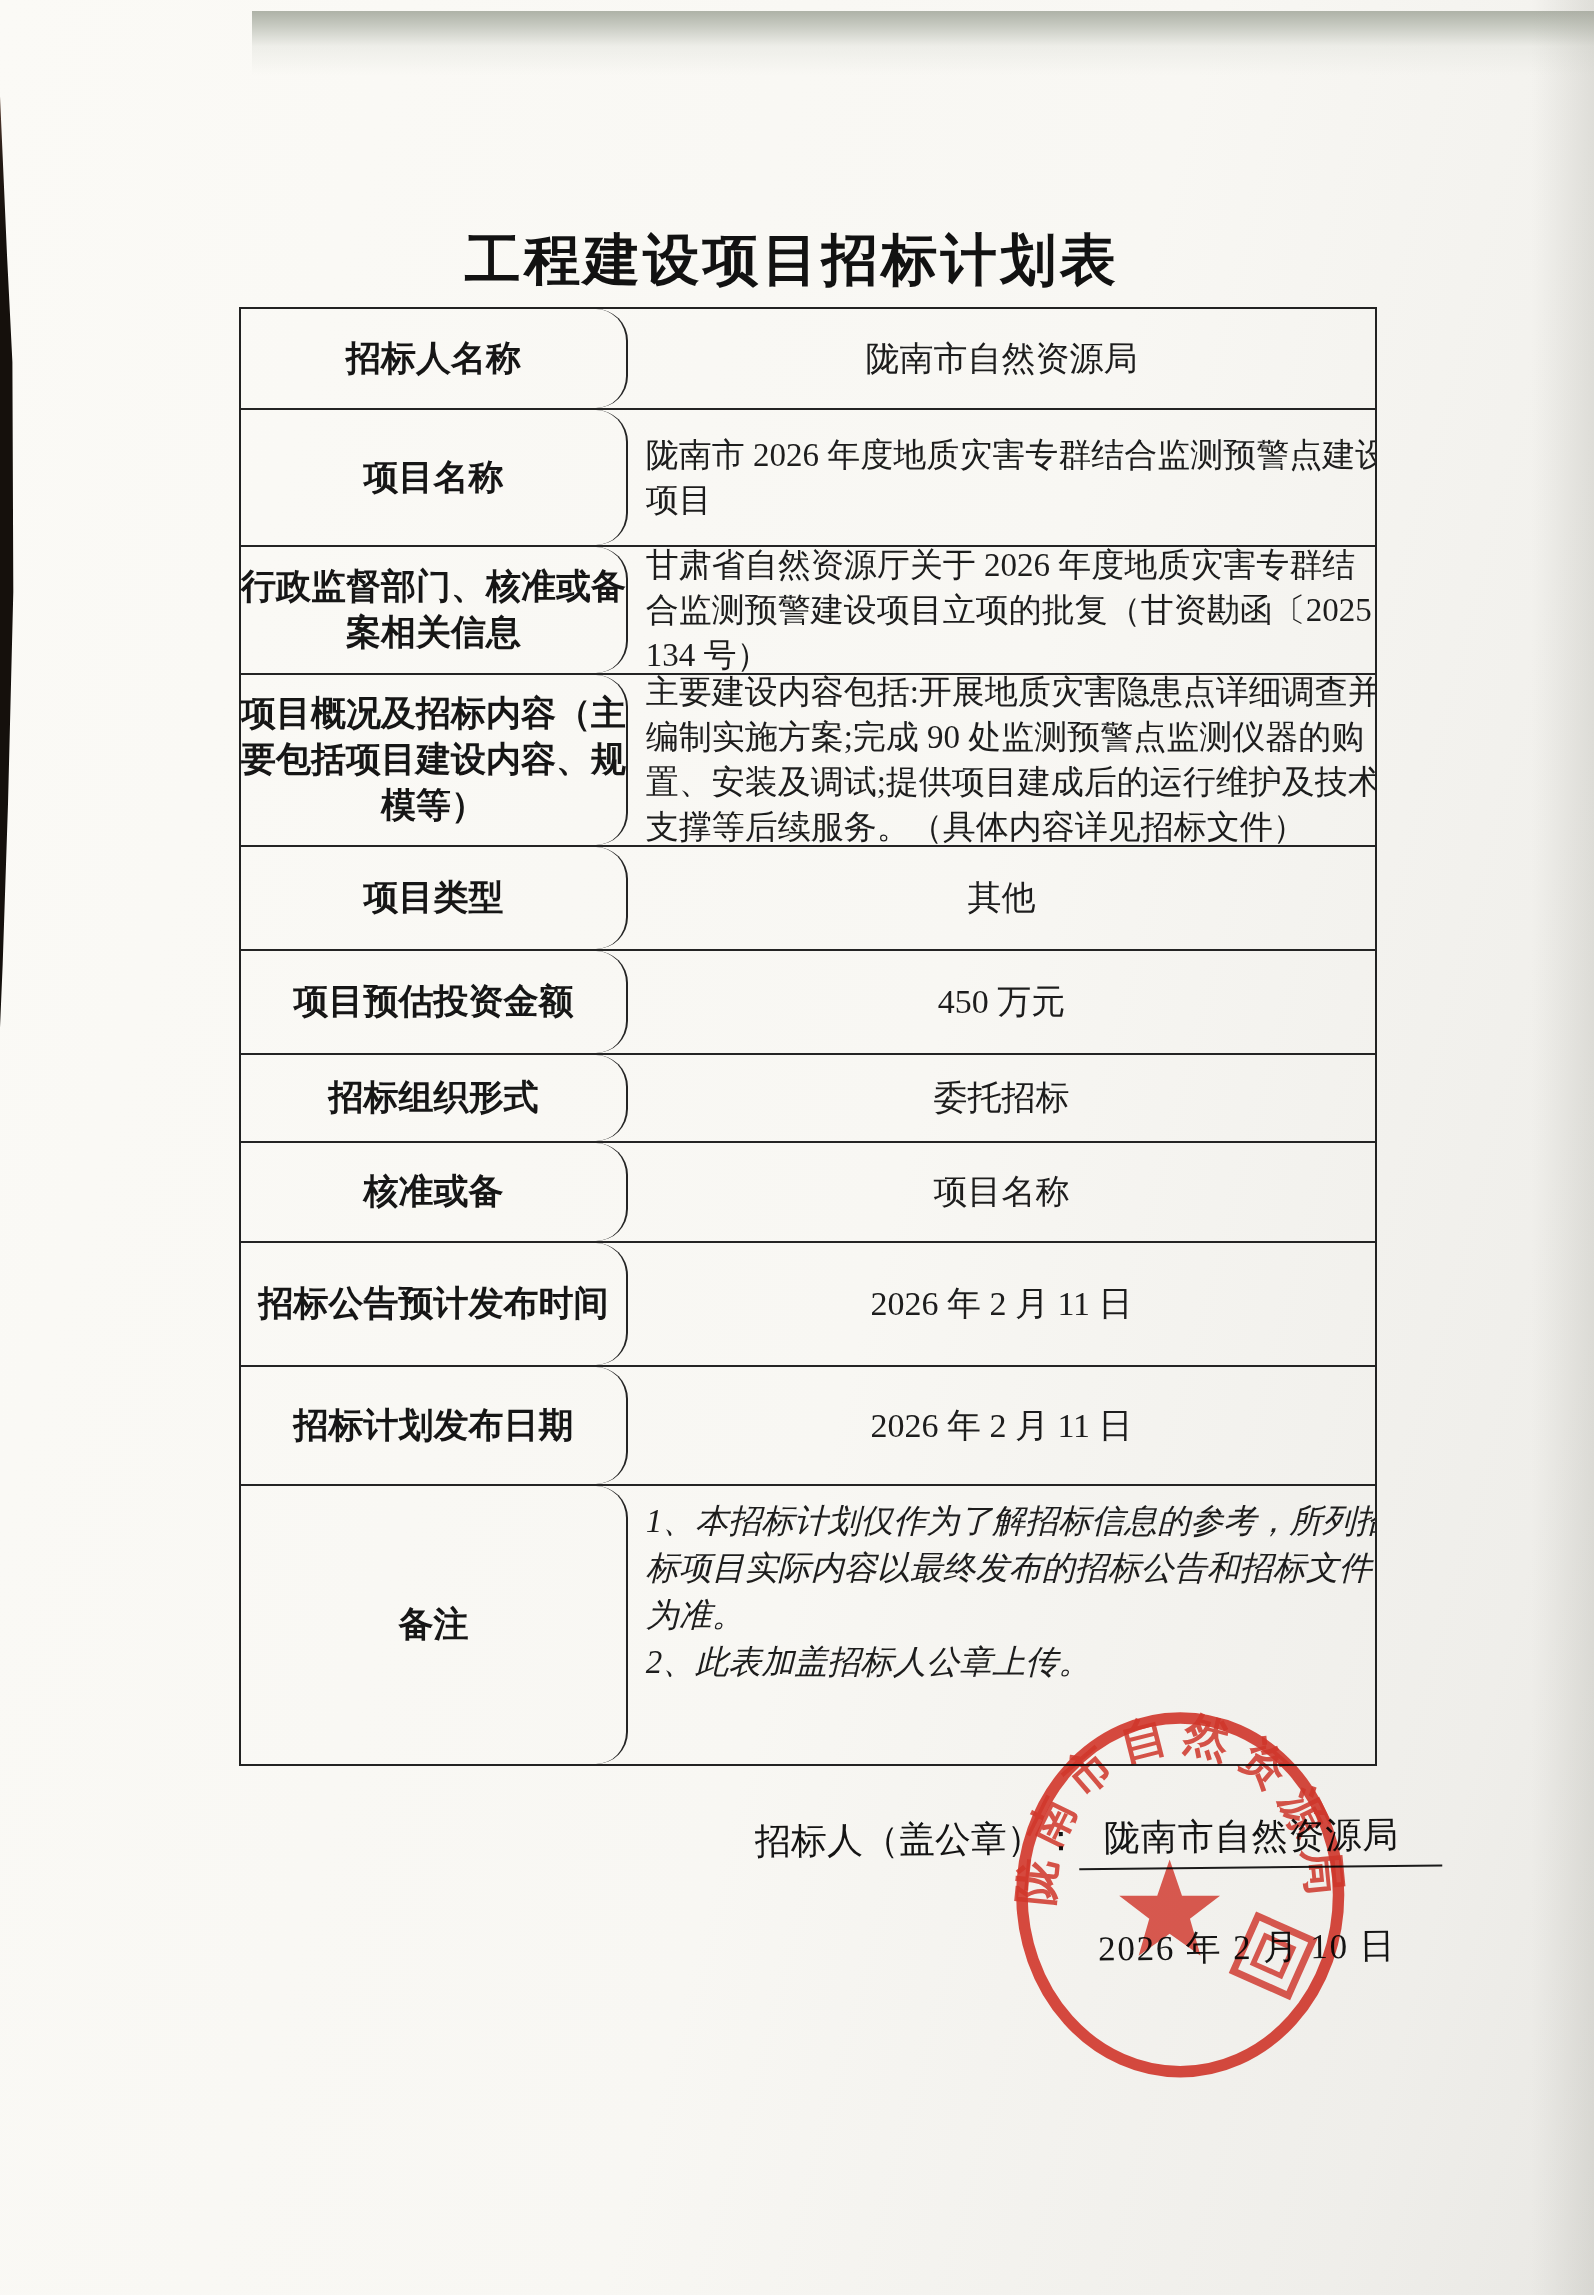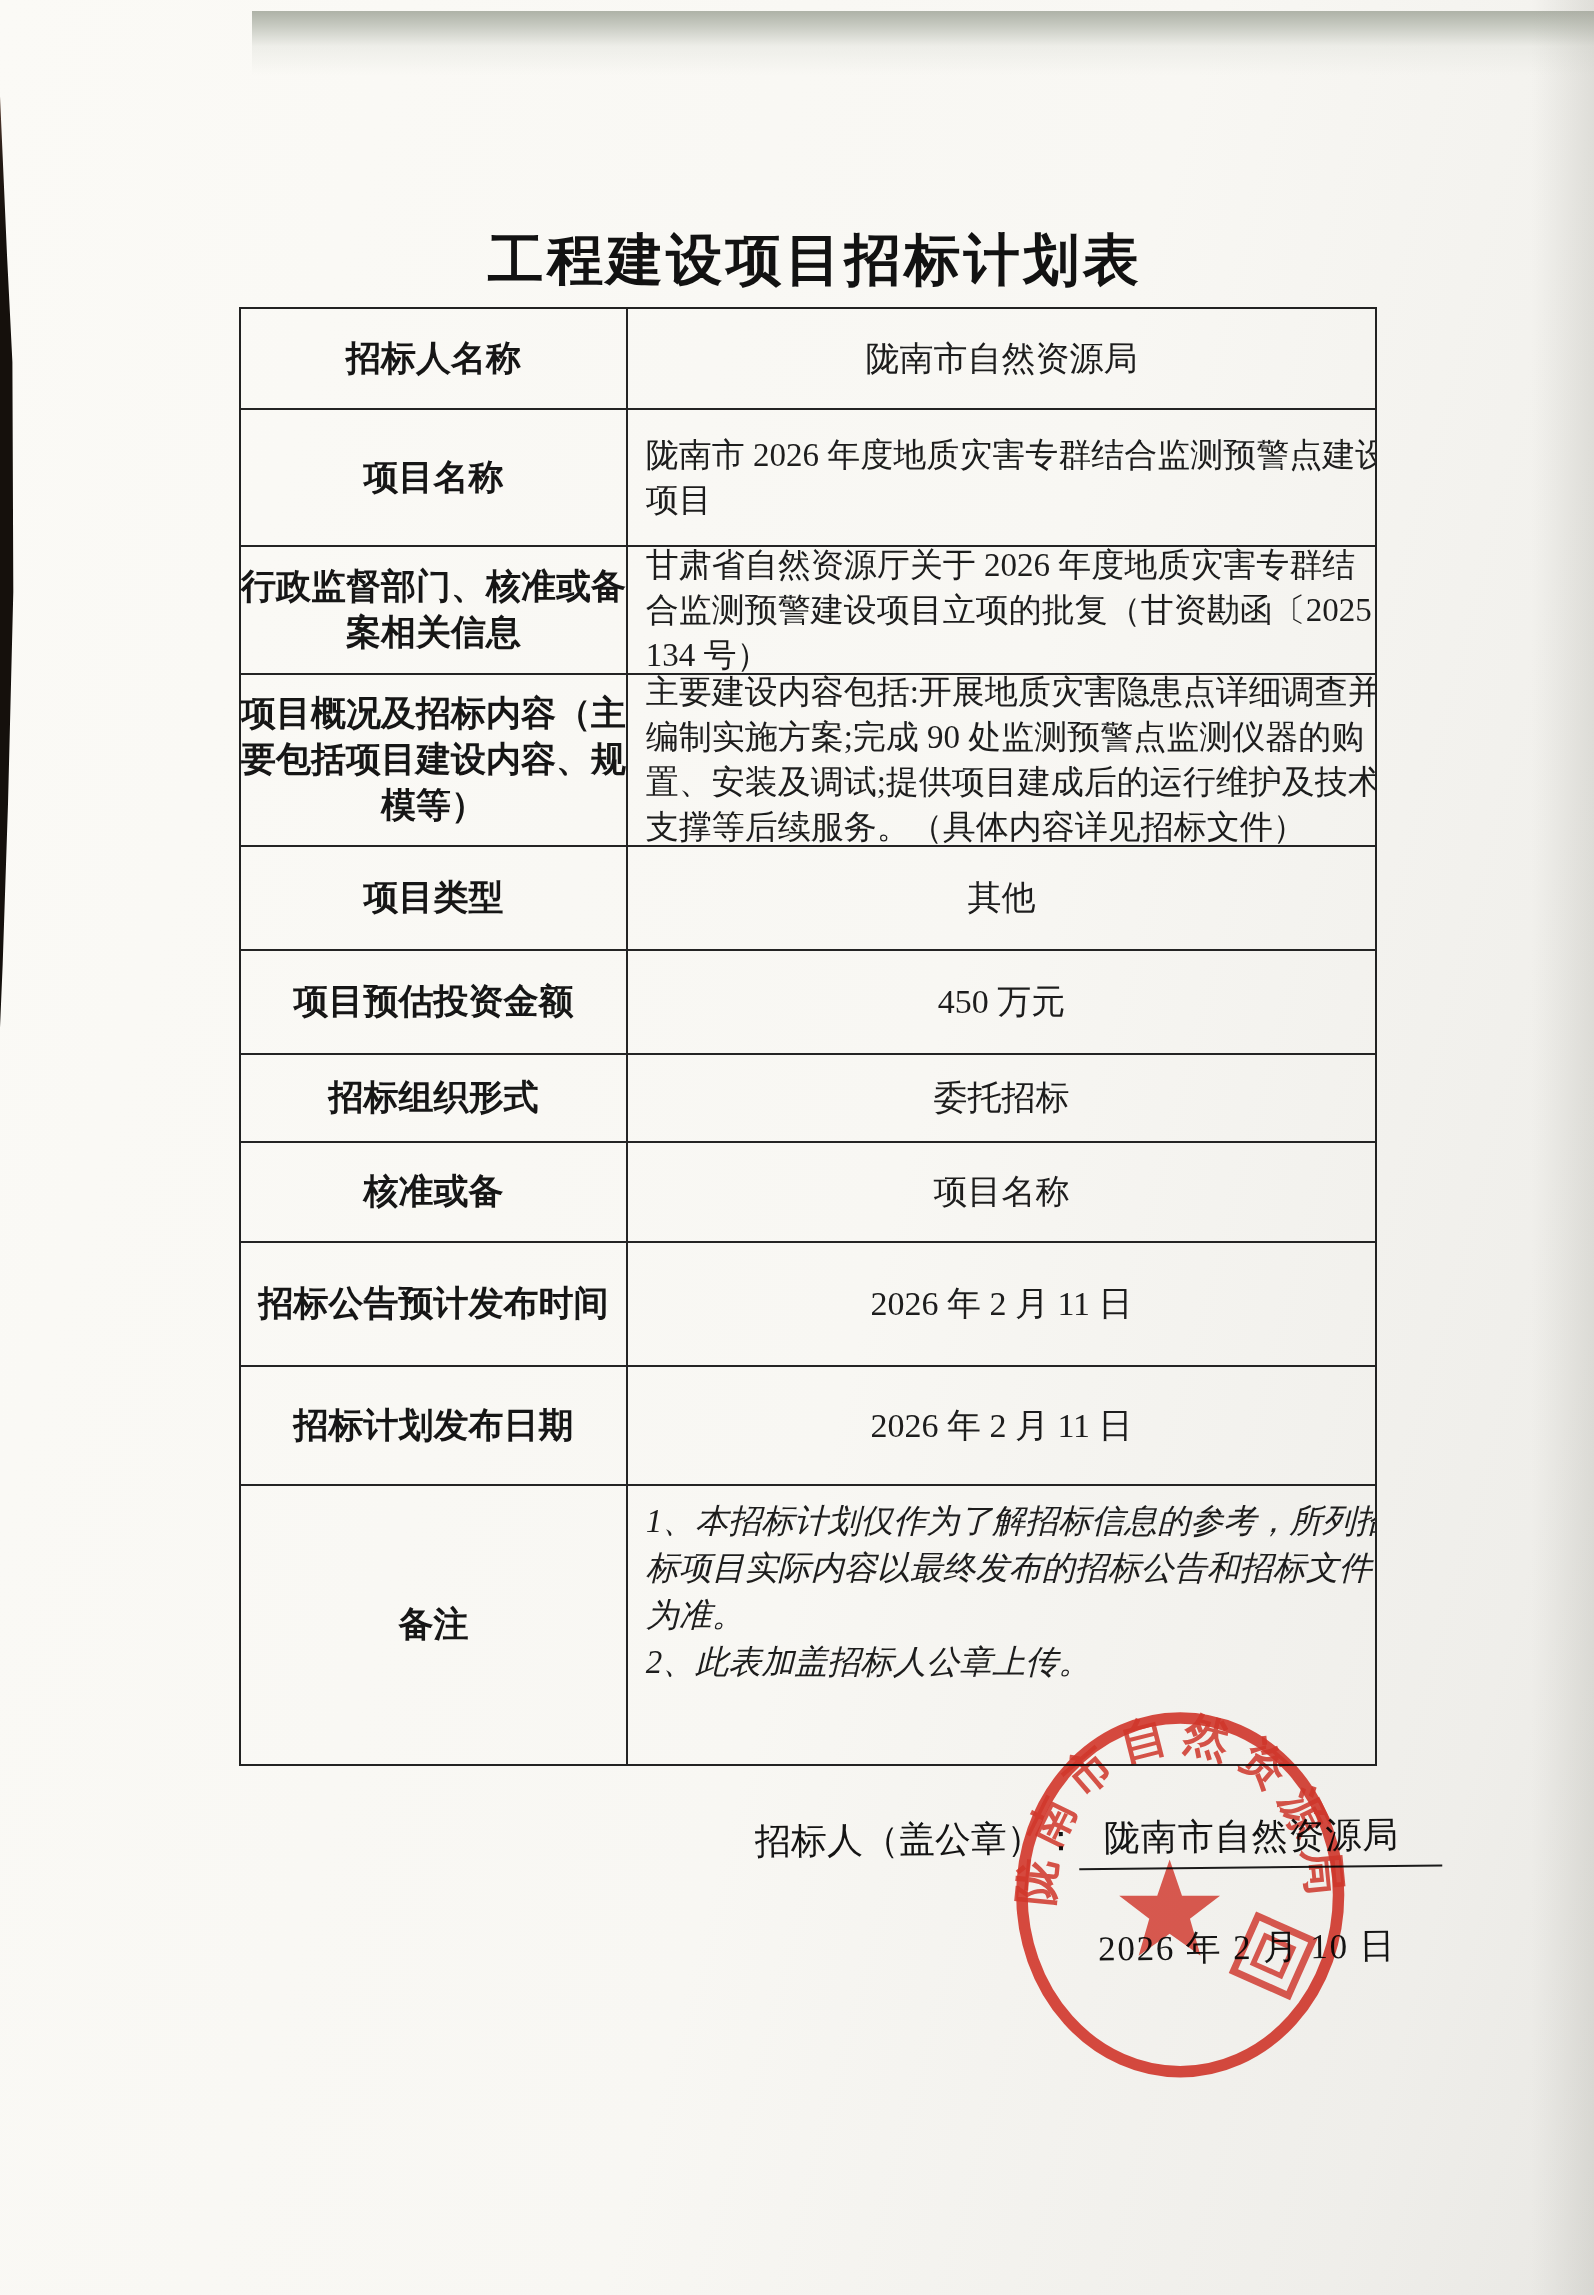--- a/index.html
+++ b/index.html
@@ -18,36 +18,36 @@
     position:absolute;right:0;top:0;width:62px;height:2295px;
     background:linear-gradient(to left,rgba(168,168,160,.28),rgba(168,168,160,0));
   }
   .left-wedge{
     position:absolute;left:0;top:96px;width:15px;height:934px;
     background:linear-gradient(to bottom,#5e4134 0px,#241a14 62px,#15100c 142px,#15100c 100%);
     clip-path:polygon(0px 0px,7px 159px,12.4px 266px,13.3px 496px,8px 708px,2.7px 868px,0px 932px);
   }
   
   .title{
-    position:absolute;left:246px;top:223px;width:1138px;
+    position:absolute;left:223px;top:223px;width:1138px;
     text-align:center;font-size:56px;font-weight:700;letter-spacing:3.5px;color:#121212;
   }
   
   .tender-table{
     position:absolute;left:239px;top:307px;width:1138px;height:1459px;
     box-sizing:border-box;border:2.7px solid #222;
     display:flex;flex-direction:column;
   }
   .trow{display:flex;box-sizing:content-box;}
   .trow + .trow{border-top:2.2px solid #242424;}
   .cell-label{
     width:387px;flex:none;box-sizing:border-box;border-right:2.2px solid #242424;
     display:flex;align-items:center;justify-content:center;
     text-align:center;font-weight:700;font-size:35px;line-height:46px;
-    white-space:pre;color:#161616;
+    white-space:pre;color:#161616;border-radius:32px;
   }
   .cell-value{
     flex:1;display:flex;align-items:center;justify-content:center;
     font-size:34px;color:#1d1d1d;overflow:hidden;
   }
   .cell-value.v-left{justify-content:flex-start;padding-left:17.7px;padding-right:7px;
     font-size:33px;line-height:45px;white-space:pre;}
   .cell-value.v-top{align-items:flex-start;padding-top:12.4px;line-height:47px;font-style:italic;}
   .h1{height:99px}.h2{height:135px}.h3{height:65px}.h4{height:126px}.h5{height:170px}
   .h6{height:102px}.h7{height:102px}.h8{height:86px}.h9{height:98px}.h10{height:122px}

